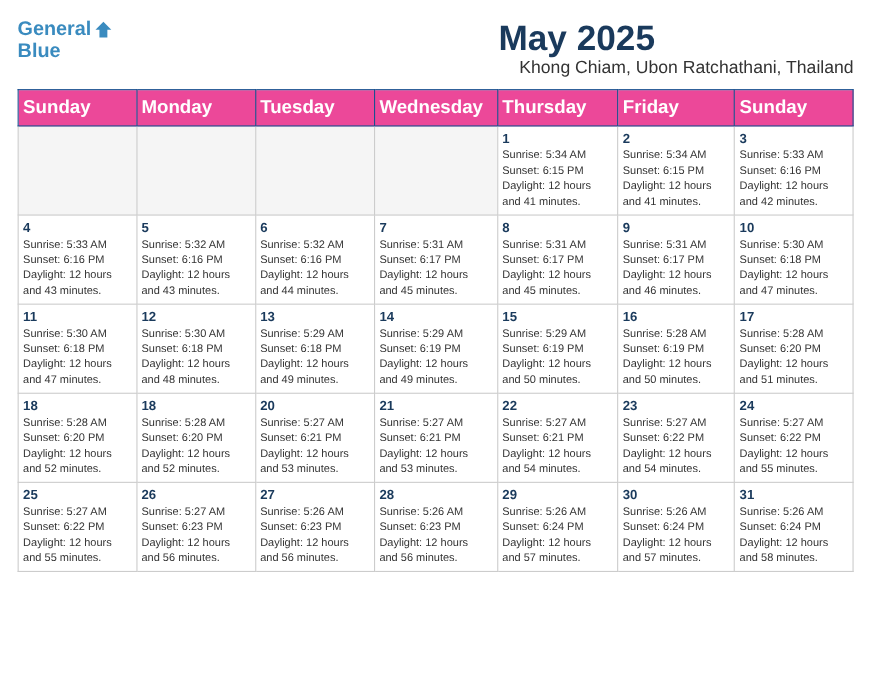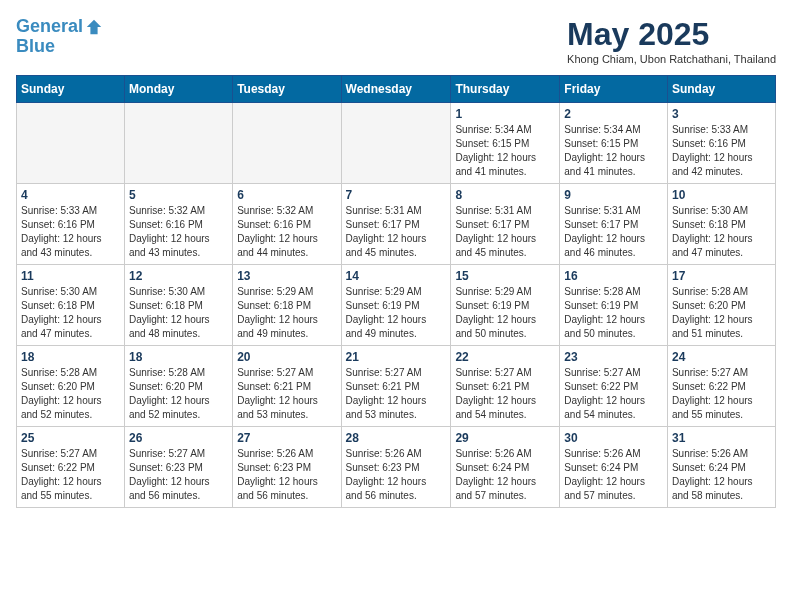--- a/index.html
+++ b/index.html
@@ -37,34 +37,35 @@
     }
     .title-block {
       text-align: left;
     }
     .month-title {
       font-size: 32px;
       font-weight: bold;
       color: #1a3a5c;
     }
     .location {
-      font-size: 11px;
+      font-size: 16px;
       color: #333;
+      margin-left: 19px;
     }
     table {
       width: 100%;
       border-collapse: collapse;
       font-size: 11px;
     }
     th {
-      background-color: #0369a1;
+      background-color: #ec4899;
       color: #fff;
       padding: 6px 4px;
       text-align: left;
-      font-size: 12px;
+      font-size: 17px;
       font-weight: bold;
       border: 1px solid #1a5090;
     }
     td {
       border: 1px solid #ccc;
       vertical-align: top;
       padding: 4px;
       height: 80px;
       width: 113px;
       background: #fff;

